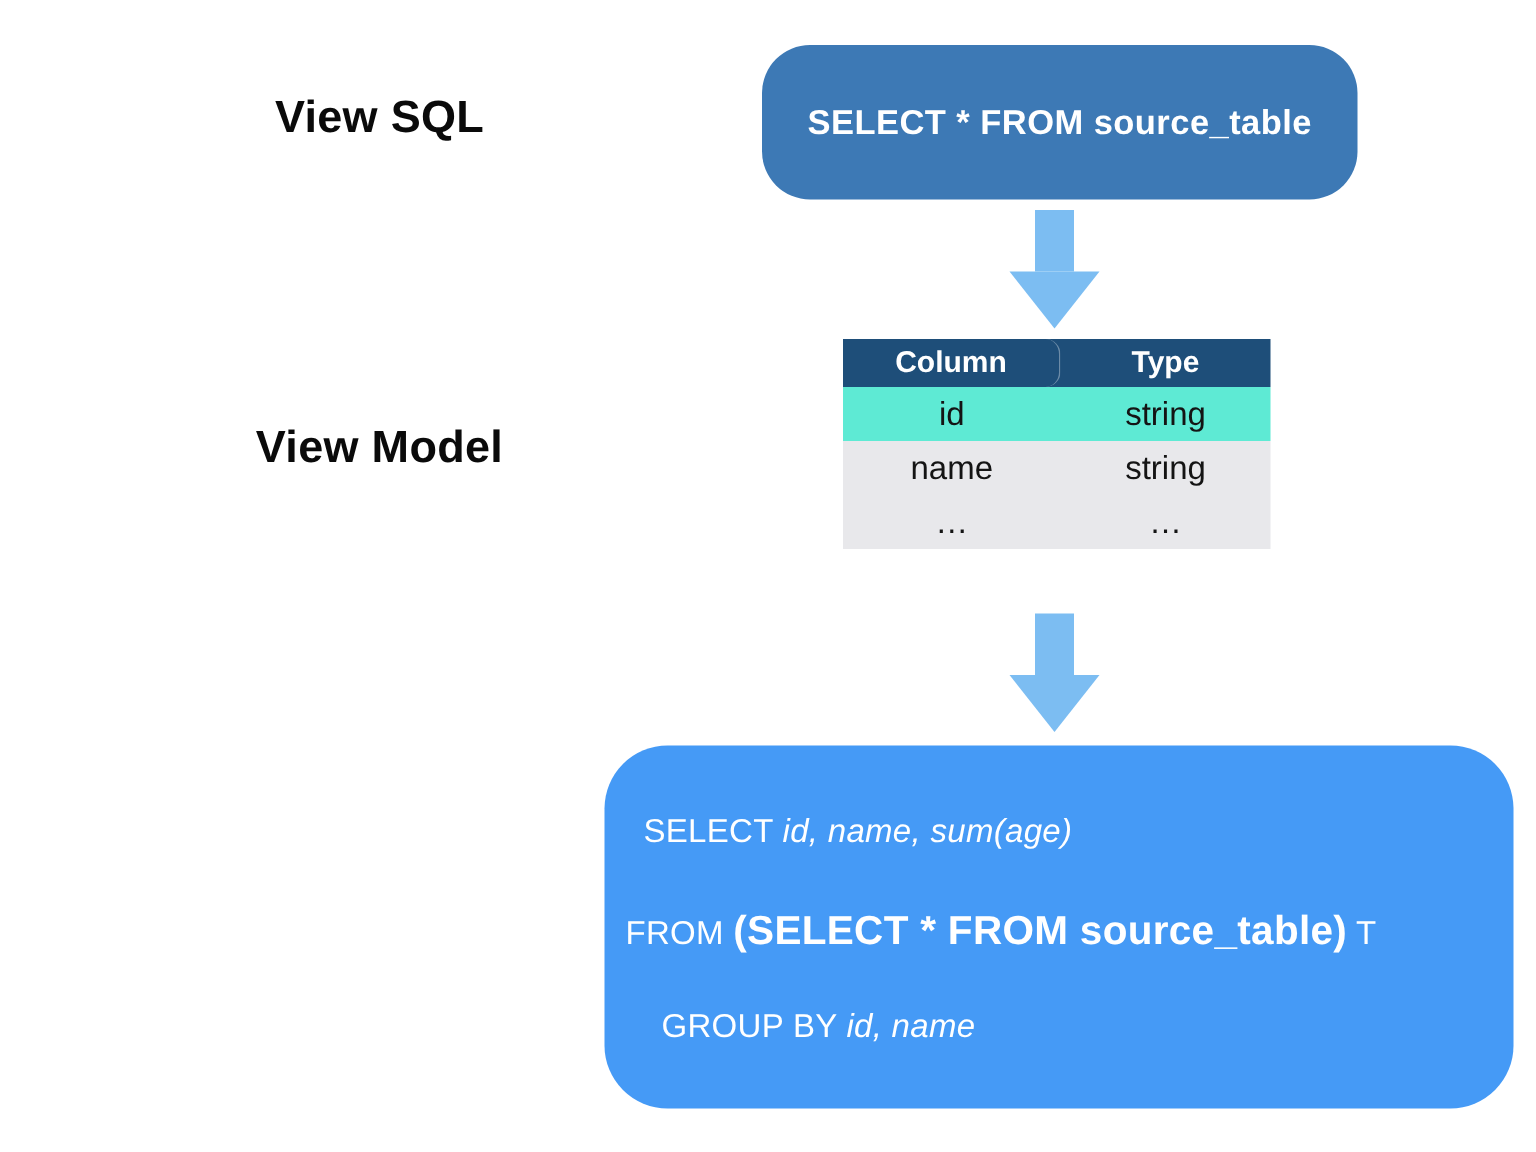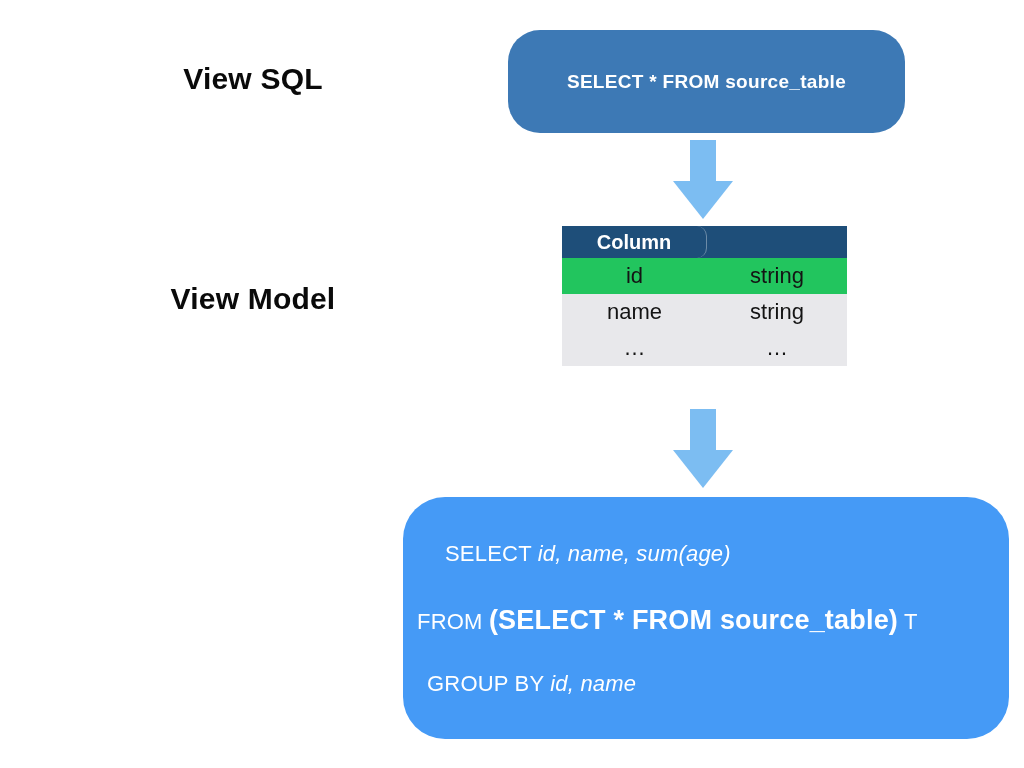--- a/index.html
+++ b/index.html
@@ -38,21 +38,21 @@
     top: 30px;
     width: 397px;
     height: 103px;
     border-radius: 32px;
     background: var(--view-sql-box-bg, #3d79b5);
     color: var(--box-text, #ffffff);
     display: flex;
     align-items: center;
     justify-content: center;
     font-weight: bold;
-    font-size: 19px;
+    font-size: 23px;
     letter-spacing: 0.3px;
   }
 
   
   .down-arrow {
     position: absolute;
     width: 60px;
     height: 79px;
   }
   .down-arrow .shaft {
@@ -97,41 +97,41 @@
     justify-content: center;
   }
   .model-table .th:nth-child(1), .model-table .td:nth-child(1) { width: 145px; }
   .model-table .th:nth-child(2), .model-table .td:nth-child(2) { width: 140px; }
   .model-table .th:nth-child(1) { border-right: 1px solid rgba(255,255,255,0.35); box-sizing: border-box; border-radius: 10px; }
   .model-table .trow {
     display: flex;
     height: 36px;
     font-size: 22px;
     color: #141414;
-    background: #22c55e;
+    background: #5eead4;
   }
   .model-table .trow.alt { background: var(--table-alt-row-bg, #e8e8eb); }
 
   
   .widget-sql-box {
     position: absolute;
     left: 363px;
     top: 497px;
     width: 606px;
     height: 242px;
     border-radius: 42px;
     background: var(--widget-sql-box-bg, #459af6);
     color: var(--box-text, #ffffff);
     font-size: 22px;
     letter-spacing: 0.2px;
   }
   .widget-sql-box .sql-line { position: absolute; left: 0; right: 0; white-space: nowrap; }
-  .widget-sql-box .sql-line.line-1 { top: 44px;  padding-left: 42px; }
+  .widget-sql-box .sql-line.line-1 { top: 44px;  padding-left: 26px; }
   .widget-sql-box .sql-line.line-2 { top: 108px; padding-left: 14px; }
-  .widget-sql-box .sql-line.line-3 { top: 174px; padding-left: 24px; }
+  .widget-sql-box .sql-line.line-3 { top: 174px; padding-left: 38px; }
   .seg-regular { font-style: normal; font-weight: normal; }
   .seg-italic  { font-style: italic; }
   .seg-bold    { font-weight: bold; font-size: 27px; }
 </style>
 </head>
 <body>
 
 <div class="canvas">
 
   <div class="stage-label view-sql">View SQL</div>
@@ -144,20 +144,21 @@
   </div>
 
   <div class="down-arrow arrow-1">
     <div class="shaft"></div>
     <div class="head"></div>
   </div>
 
   <div class="model-table">
     <div class="thead">
       <div class="th">Column</div>
+      <div class="th">Type</div>
     </div>
     <div class="trow">
       <div class="td">id</div>
       <div class="td">string</div>
     </div>
     <div class="trow alt">
       <div class="td">name</div>
       <div class="td">string</div>
     </div>
     <div class="trow alt">

